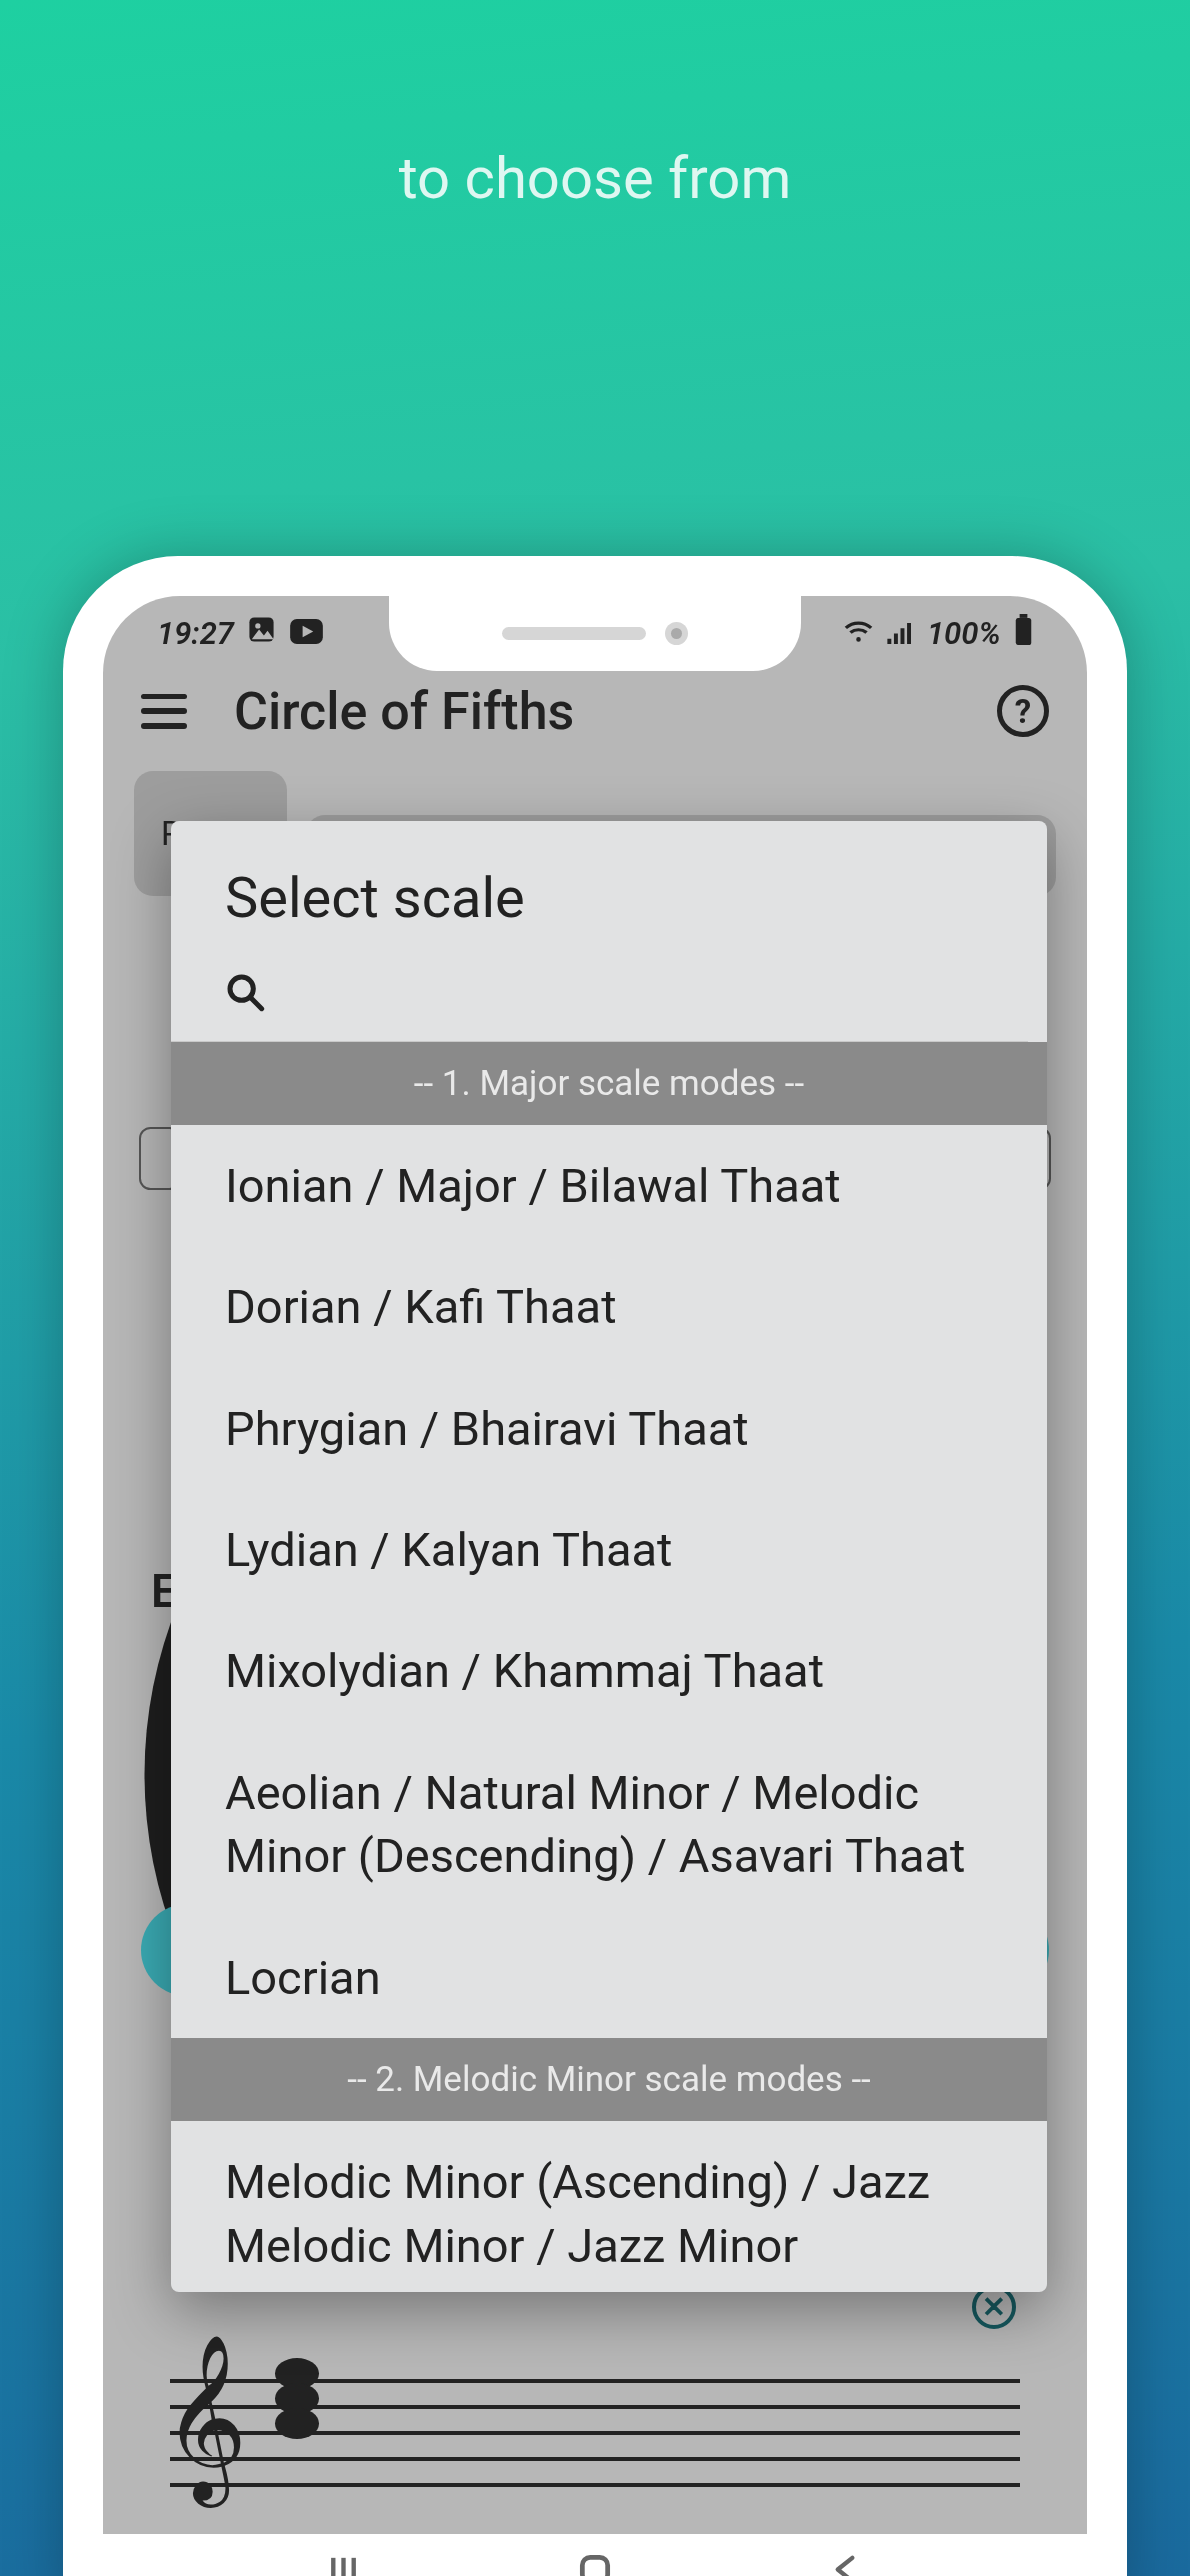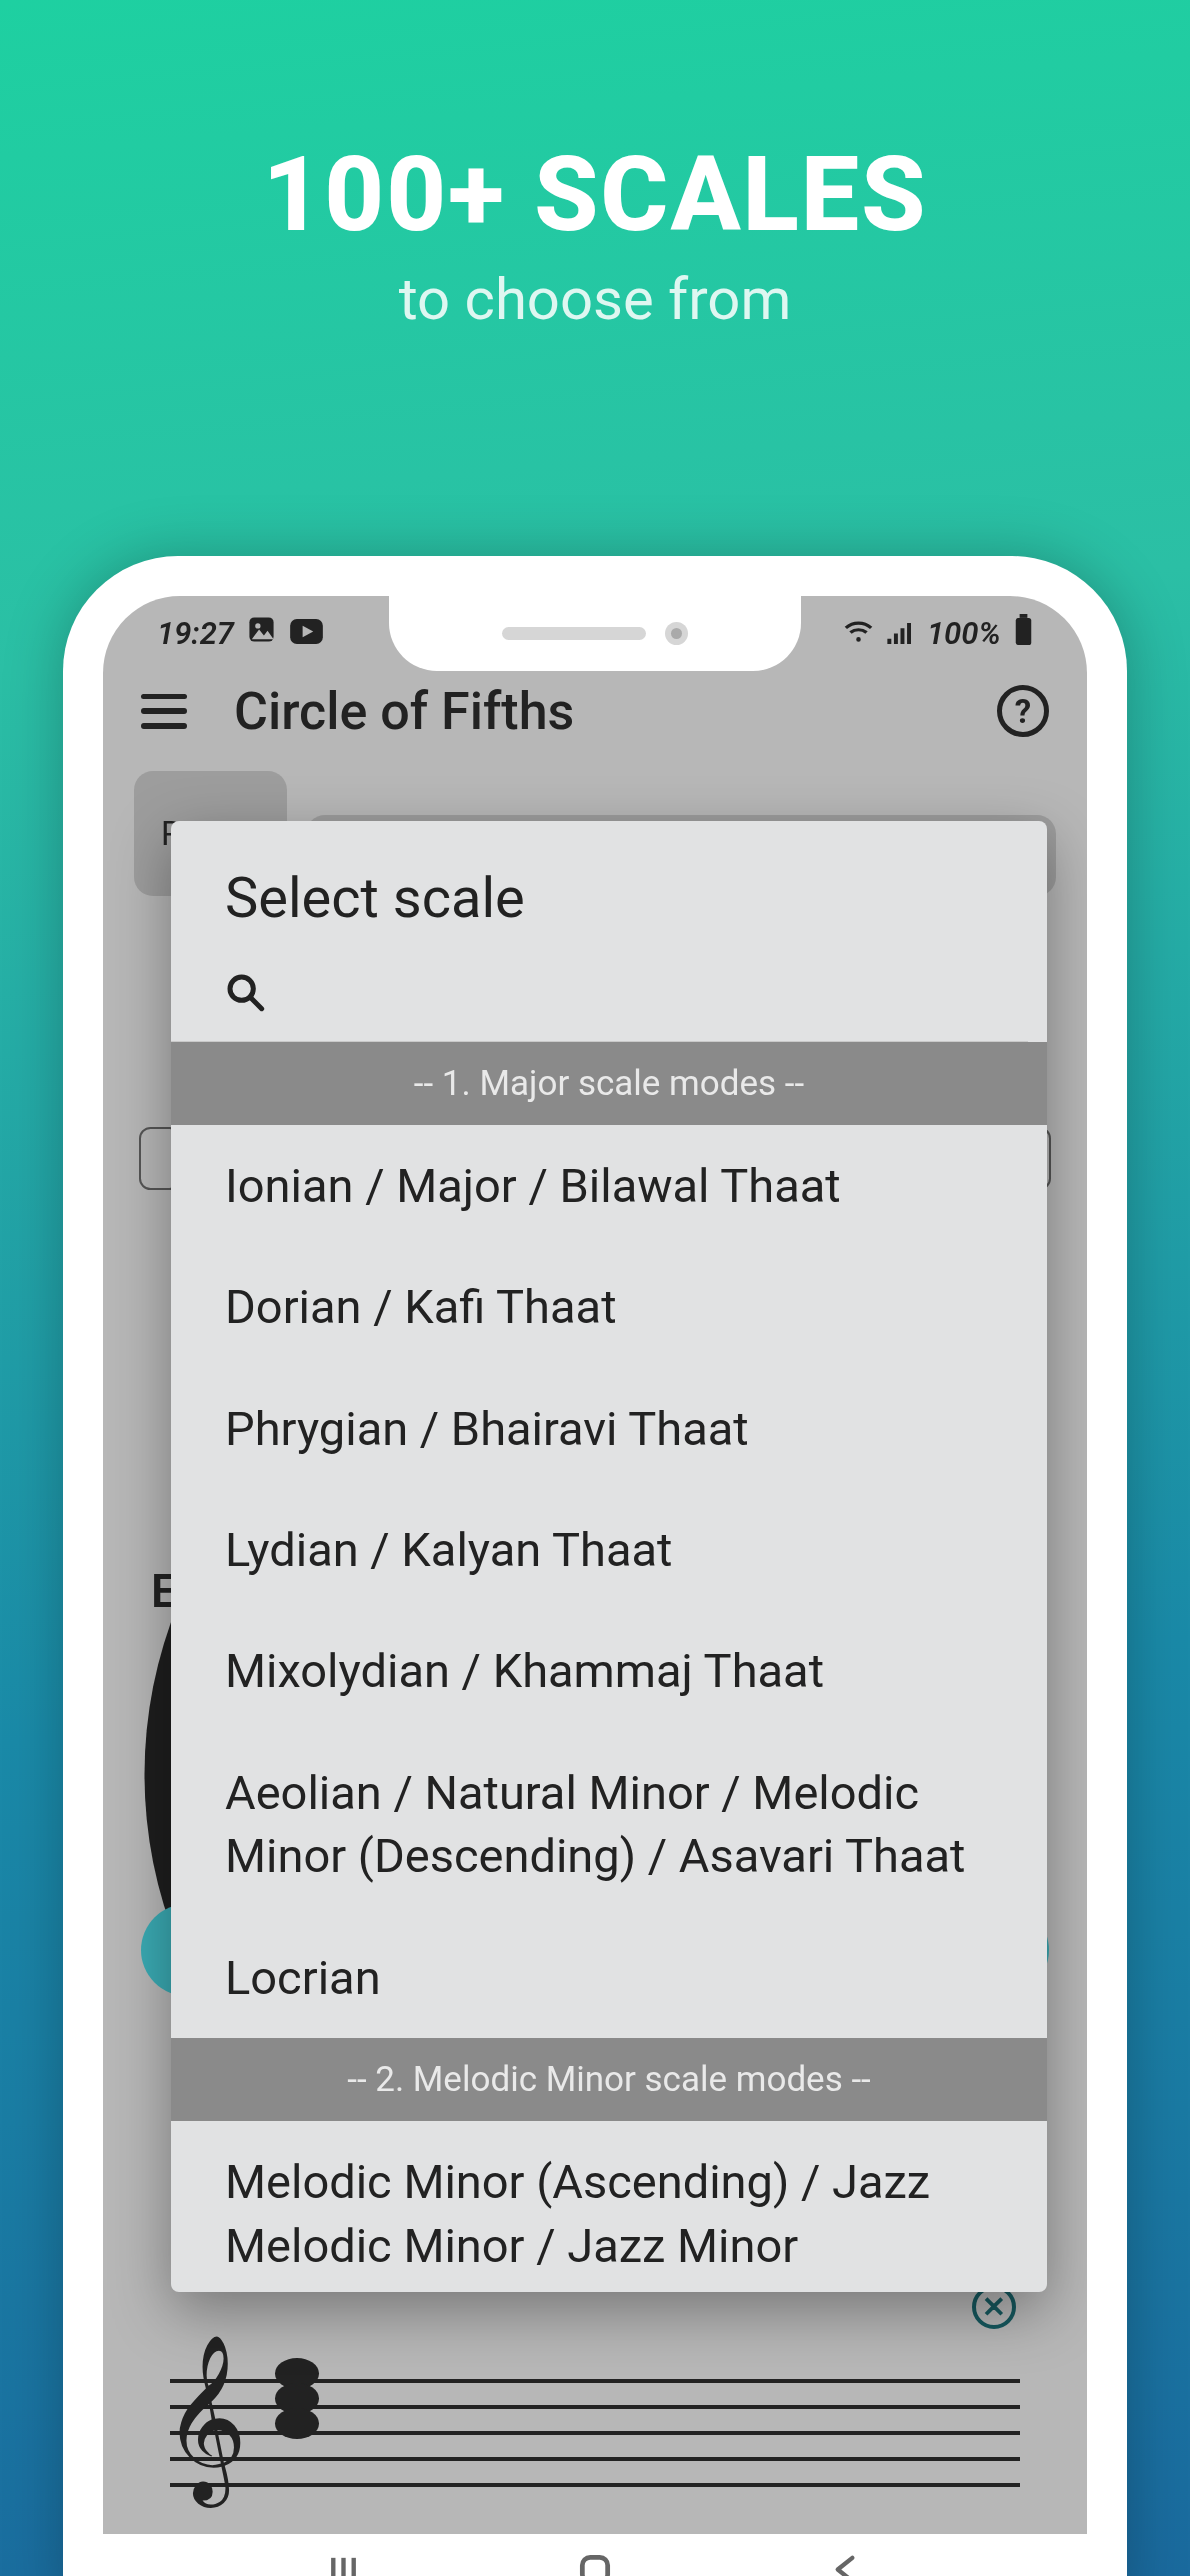--- a/index.html
+++ b/index.html
@@ -62,21 +62,20 @@
     .section-h { background:#8a8a8a; color:#e9e9e9; font-size:35px; text-align:center; padding:21px 9.6px; }
     .item { padding:29px 54px; font-size:47px; color:#222; line-height:1.35; }
 
     .nav-strip { position:absolute; bottom:0; left:0; right:0; height:75px; background:#fff; display:flex; justify-content:space-around; align-items:center; padding:0 115px; }
     .nav-ic { color:#555; }
   </style>
 </head>
 <body>
 
 <div class="promo">
-  <div class="promo-title">100+ SCALES</div>
   <div class="promo-sub">to choose from</div>
 </div>
 
 <div class="phone">
   <div class="screen">
     <div class="notch">
       <div class="notch-speaker"></div>
       <div class="notch-cam"></div>
     </div>
 

